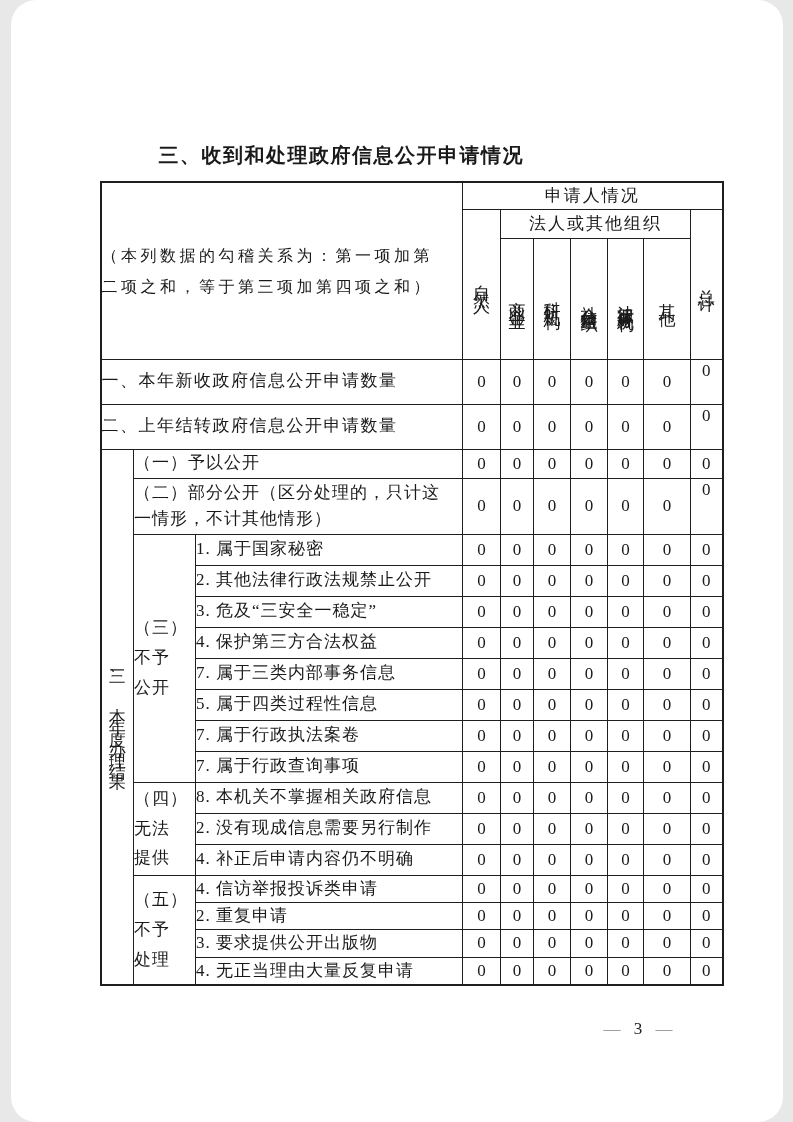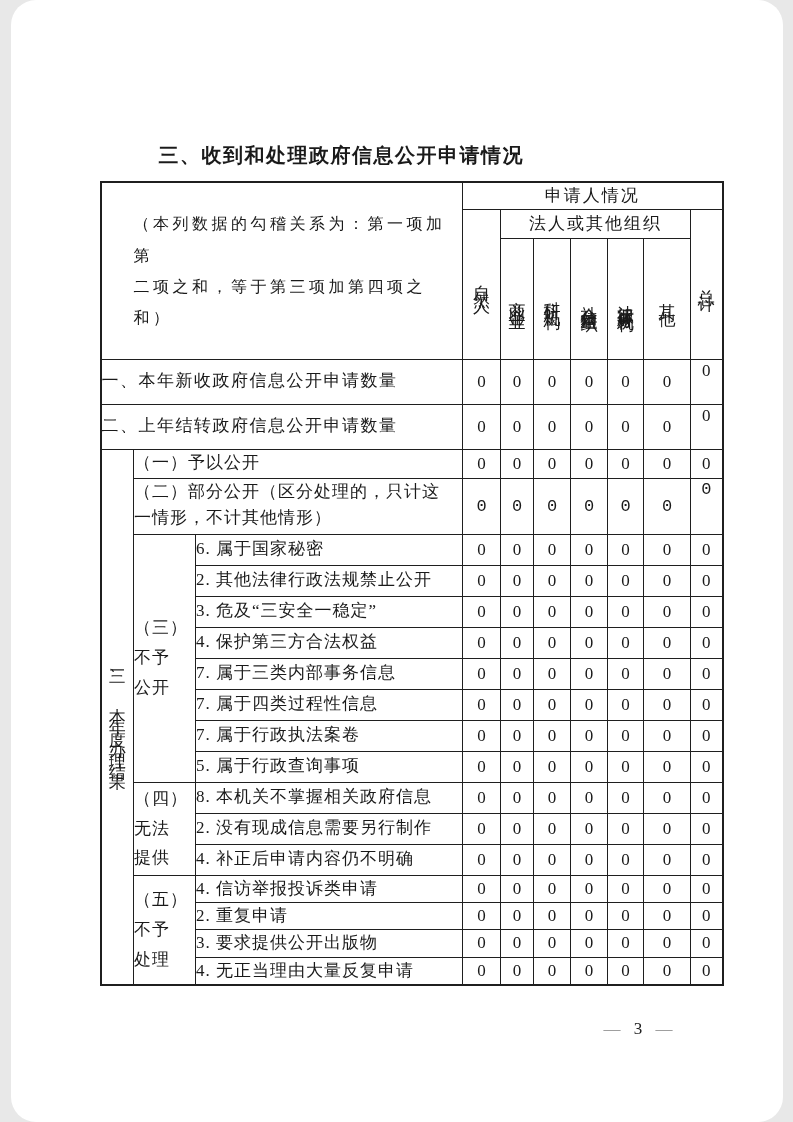--- a/index.html
+++ b/index.html
@@ -44,36 +44,35 @@
     vertical-align: middle;
     overflow: hidden;
   }
   
   tr.hr1 { height: 27px; }
   tr.hr2 { height: 29px; }
   tr.hr3 { height: 121px; }
   
   tr.row-main { height: 45px; padding-left: 40px; }
   tr.row-g1 { height: 29px; }
-  tr.row-g2 { height: 56px; font-family: Liberation Mono, monospace; }
+  tr.row-g2 { height: 56px; }
   tr.row-g3 { height: 31px; }
   tr.row-g4 { height: 31px; }
   tr.row-g5 { height: 27px; }
 
   .note-cell {
     text-align: left;
     padding: 4px 4px 4px 7px;
   }
   .note-text {
     display: inline-block;
     white-space: pre-line;
     font-size: 16px;
     line-height: 1.95;
     letter-spacing: 3.5px;
-    padding-left: 32px;
   }
   .hdr { text-align: center; margin-top: 48px; }
   .hdr-h { letter-spacing: 2px; }
   .vtext {
     display: inline-block;
     writing-mode: vertical-lr;
     text-orientation: upright;
     line-height: 1;
   }
   .ls7 { letter-spacing: 7px; }
@@ -210,21 +209,21 @@
           <td class="val">0</td>
           <td class="val">0</td>
           <td class="val">0</td>
           <td class="val">0</td>
           <td class="val raised">0</td>
         </tr>
         <tr class="row-g3">
           <td class="grp-lab" rowspan="8">（三）
 不予
 公开</td>
-          <td class="lab item-lab">6. 属于国家秘密</td>
+          <td class="lab item-lab">1. 属于国家秘密</td>
           <td class="val">0</td>
           <td class="val">0</td>
           <td class="val">0</td>
           <td class="val">0</td>
           <td class="val">0</td>
           <td class="val">0</td>
           <td class="val">0</td>
         </tr>
         <tr class="row-g3">
           <td class="lab item-lab">2. 其他法律行政法规禁止公开</td>
@@ -260,41 +259,41 @@
           <td class="lab item-lab">7. 属于三类内部事务信息</td>
           <td class="val">0</td>
           <td class="val">0</td>
           <td class="val">0</td>
           <td class="val">0</td>
           <td class="val">0</td>
           <td class="val">0</td>
           <td class="val">0</td>
         </tr>
         <tr class="row-g3">
-          <td class="lab item-lab">7. 属于四类过程性信息</td>
+          <td class="lab item-lab">5. 属于四类过程性信息</td>
           <td class="val">0</td>
           <td class="val">0</td>
           <td class="val">0</td>
           <td class="val">0</td>
           <td class="val">0</td>
           <td class="val">0</td>
           <td class="val">0</td>
         </tr>
         <tr class="row-g3">
           <td class="lab item-lab">7. 属于行政执法案卷</td>
           <td class="val">0</td>
           <td class="val">0</td>
           <td class="val">0</td>
           <td class="val">0</td>
           <td class="val">0</td>
           <td class="val">0</td>
           <td class="val">0</td>
         </tr>
         <tr class="row-g3">
-          <td class="lab item-lab">5. 属于行政查询事项</td>
+          <td class="lab item-lab">7. 属于行政查询事项</td>
           <td class="val">0</td>
           <td class="val">0</td>
           <td class="val">0</td>
           <td class="val">0</td>
           <td class="val">0</td>
           <td class="val">0</td>
           <td class="val">0</td>
         </tr>
         <tr class="row-g4">
           <td class="grp-lab" rowspan="3">（四）

